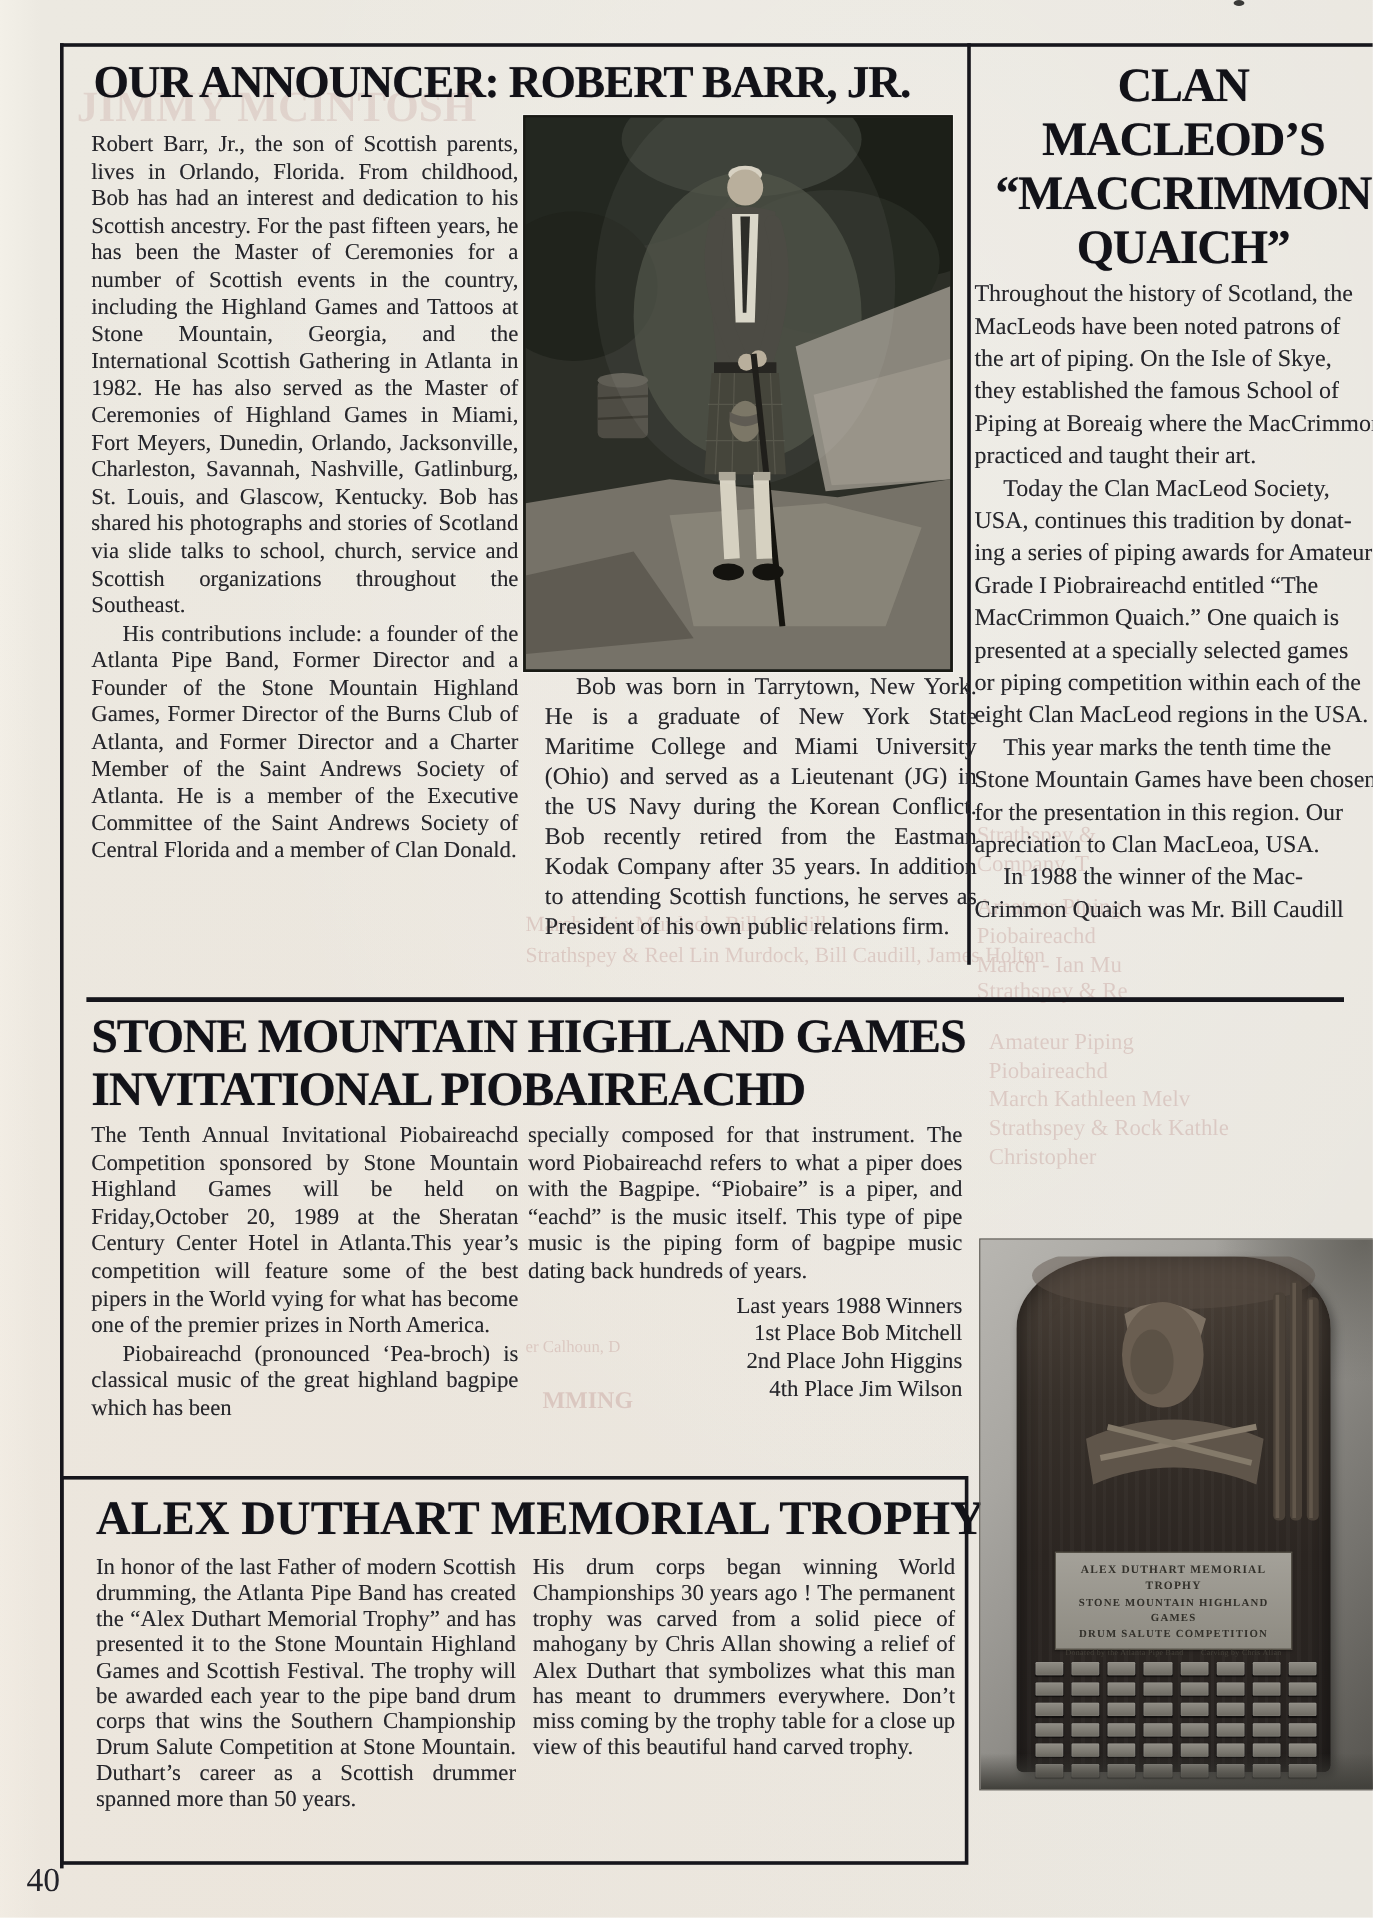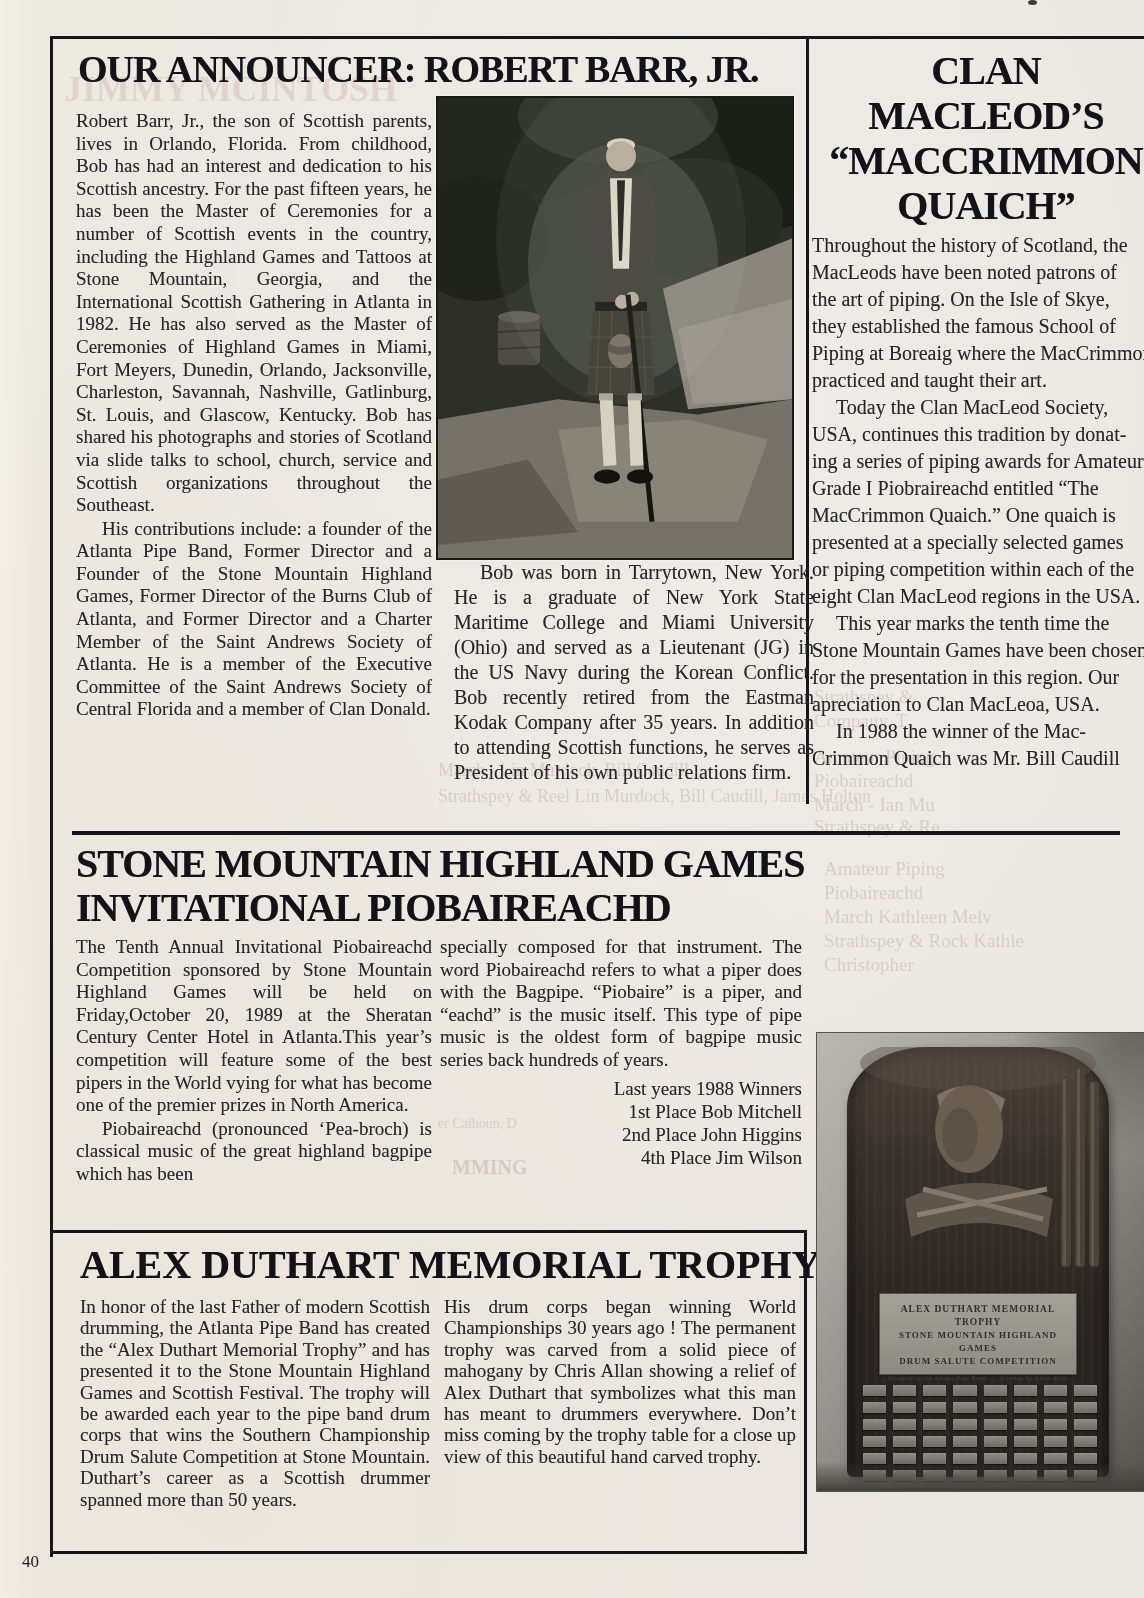--- a/index.html
+++ b/index.html
@@ -53,21 +53,21 @@
     text-align:center;color:#32302a;}
   .plate-metal .l1{margin-top:9px;font-size:9.5px;font-weight:bold;letter-spacing:1px;line-height:13px;}
   .plate-metal .l2,.plate-metal .l3{font-size:9px;font-weight:bold;letter-spacing:1px;line-height:13px;}
   .plate-sub{display:flex;justify-content:space-between;padding:6px 8px 0 8px;
     font-size:6.5px;letter-spacing:.3px;color:#45423a;}
   .name-grid{position:absolute;left:16px;right:12px;top:338px;display:grid;
     grid-template-columns:repeat(8,1fr);gap:6px 7px;}
   .plate{height:11px;border-radius:1px;
     background:linear-gradient(180deg,#908d85,#6e6b63);
     box-shadow:0 1px 1px rgba(0,0,0,.55), inset 0 0 1px rgba(255,255,255,.4);}
-  .page-num{font-size:17px;color:#23232a;}
+  .page-num{font-size:28px;color:#23232a;}
   .speck{background:#3a3a38;border-radius:50%;}
 </style>
 </head>
 <body>
 
 <div class="abs" id="ghost-layer" style="left:0;top:0;width:100%;height:100%;">
     <div class="ghost" style="left: 64px; top: 68px; font-size: 36px; font-weight: bold; opacity: 0.1;">JIMMY MCINTOSH</div>
     <div class="ghost" style="left: 438px; top: 760px; font-size: 18px;">March - Lin Murdock, Bill Caudill</div>
     <div class="ghost" style="left: 438px; top: 786px; font-size: 18px;">Strathspey &amp; Reel   Lin Murdock, Bill Caudill, James Holton</div>
     <div class="ghost" style="left: 814px; top: 686px; font-size: 19px;">Strathspey &amp;</div>
@@ -186,21 +186,21 @@
   <div class="h-title" style="font-size:40px;line-height:44px;">INVITATIONAL PIOBAIREACHD</div>
 </div>
 
 <div class="abs body-text" style="left:76px;top:936px;width:356px;">
   <p>The Tenth Annual Invitational Piobaireachd Competition sponsored by Stone Mountain Highland Games will be held on Friday,October 20, 1989 at the Sheratan Century Center Hotel in Atlanta.This year’s competition will feature some of the best pipers in the World vying for what has become one of the premier prizes in North America.</p>
   <p class="ind" style="margin-top:1px;">Piobaireachd (pronounced ‘Pea-broch) is classical music of the great highland bagpipe which has been</p>
 </div>
 
 <div class="abs" style="left:440px;top:936px;width:362px;">
   <div class="body-text">
-    <p>specially composed for that instrument. The word Piobaireachd refers to what a piper does with the Bagpipe. “Piobaire” is a piper, and “eachd” is the music itself. This type of pipe music is the oldest form of bagpipe music series back hundreds of years.</p>
+    <p>specially composed for that instrument. The word Piobaireachd refers to what a piper does with the Bagpipe. “Piobaire” is a piper, and “eachd” is the music itself. This type of pipe music is the piping form of bagpipe music dating back hundreds of years.</p>
   </div>
   <div style="margin-top:5px;">
     <div class="winner-line">Last years 1988 Winners</div>
     <div class="winner-line">1st Place Bob Mitchell</div>
     <div class="winner-line">2nd Place John Higgins</div>
     <div class="winner-line">4th Place Jim Wilson</div>
   </div>
 </div>
 
 <div class="abs" style="left:50px;top:1230px;width:757px;height:324px;border:3px solid #16161c;box-sizing:border-box;"></div>

